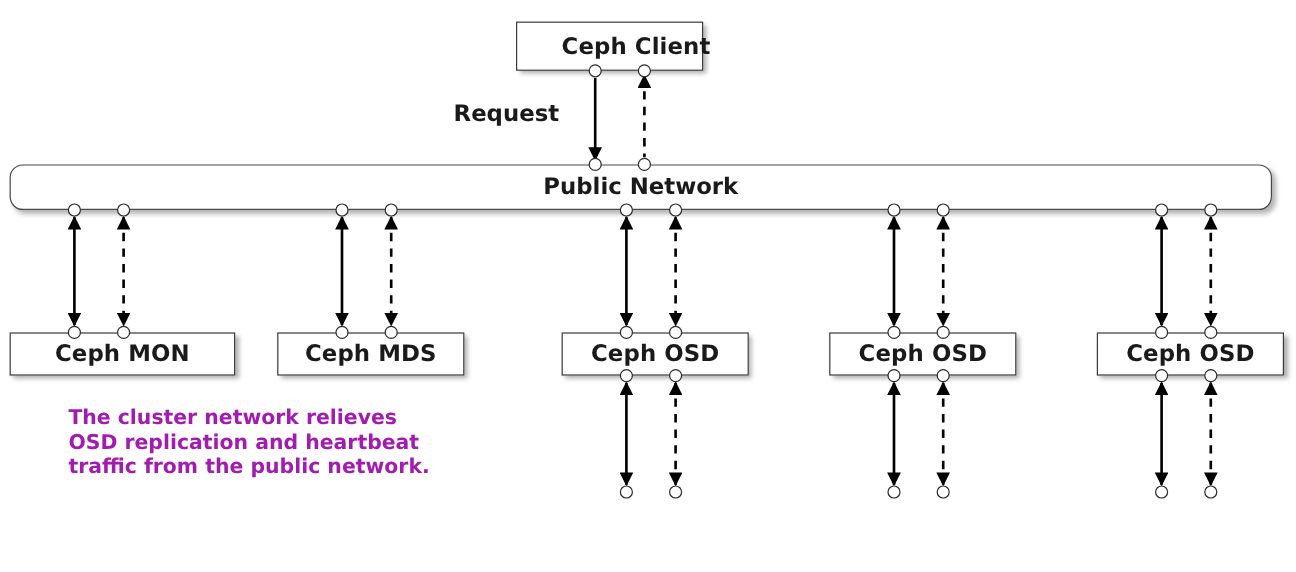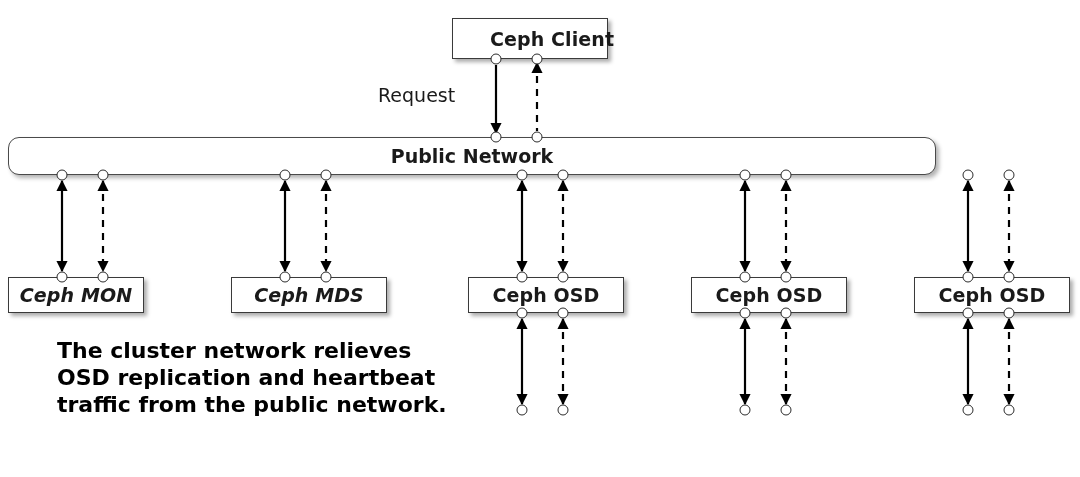--- a/index.html
+++ b/index.html
@@ -77,29 +77,29 @@
     width: 1080px;
     height: 477px;
     z-index: 3;
     pointer-events: none;
   }
 
   
   .flow-label {
     position: absolute;
     font-size: 19px;
-    font-weight: normal;
+    font-weight: bold;
     color: #1a1a1a;
     white-space: nowrap;
   }
   .note {
     position: absolute;
-    font-size: 22px;
-    font-weight: bold;
-    color: #000000;
+    font-size: 17px;
+    font-weight: bold;
+    color: #a21caf;
     line-height: 1.22;
     white-space: pre-line;
   }
 </style>
 </head>
 <body>
 
 <div id="canvas">
 
   <svg id="links" viewBox="0 0 1080 477" xmlns="http://www.w3.org/2000/svg">
@@ -126,33 +126,33 @@
         <line x1="1009" x2="1009" y1="181" y2="271" stroke-width="2.2" stroke-dasharray="7,6" marker-end="url(#arrowEnd)" marker-start="url(#arrowStart)"></line>
         <line x1="522" x2="522" y1="319" y2="404" stroke-width="2.2" marker-end="url(#arrowEnd)" marker-start="url(#arrowStart)"></line>
         <line x1="563" x2="563" y1="319" y2="404" stroke-width="2.2" stroke-dasharray="7,6" marker-end="url(#arrowEnd)" marker-start="url(#arrowStart)"></line>
         <line x1="745" x2="745" y1="319" y2="404" stroke-width="2.2" marker-end="url(#arrowEnd)" marker-start="url(#arrowStart)"></line>
         <line x1="786" x2="786" y1="319" y2="404" stroke-width="2.2" stroke-dasharray="7,6" marker-end="url(#arrowEnd)" marker-start="url(#arrowStart)"></line>
         <line x1="968" x2="968" y1="319" y2="404" stroke-width="2.2" marker-end="url(#arrowEnd)" marker-start="url(#arrowStart)"></line>
         <line x1="1009" x2="1009" y1="319" y2="404" stroke-width="2.2" stroke-dasharray="7,6" marker-end="url(#arrowEnd)" marker-start="url(#arrowStart)"></line>
       </g>
   </svg>
 
-  <div class="net-bar public" style="left: 8px; top: 137px; width: 928px; height: 38px; background: rgb(255, 255, 255); text-align: right;">
+  <div class="net-bar public" style="left: 8px; top: 137px; width: 1052px; height: 38px; background: rgb(255, 255, 255); text-align: right;">
     <span class="net-label">Public Network</span>
   </div>
 
-  <div class="node-box" style="left: 452px; top: 18px; width: 156px; height: 41px; padding-left: 44px;">
+  <div class="node-box" style="left: 430px; top: 18px; width: 156px; height: 41px; padding-left: 44px;">
     <span class="node-label">Ceph Client</span>
   </div>
 
   <div id="node-layer">
-      <div class="node-box" style="left: 8px; top: 277px; width: 136px; height: 36px; font-style: italic;">
+      <div class="node-box" style="left: 8px; top: 277px; width: 188px; height: 36px;">
         <span class="node-label">Ceph MON</span>
       </div>
-      <div class="node-box" style="left: 231px; top: 277px; width: 156px; height: 36px; font-style: italic;">
+      <div class="node-box" style="left: 231px; top: 277px; width: 156px; height: 36px;">
         <span class="node-label">Ceph MDS</span>
       </div>
       <div class="node-box" style="left: 468px; top: 277px; width: 156px; height: 36px;">
         <span class="node-label">Ceph OSD</span>
       </div>
       <div class="node-box" style="left: 691px; top: 277px; width: 156px; height: 36px;">
         <span class="node-label">Ceph OSD</span>
       </div>
       <div class="node-box" style="left: 914px; top: 277px; width: 156px; height: 36px;">
         <span class="node-label">Ceph OSD</span>

